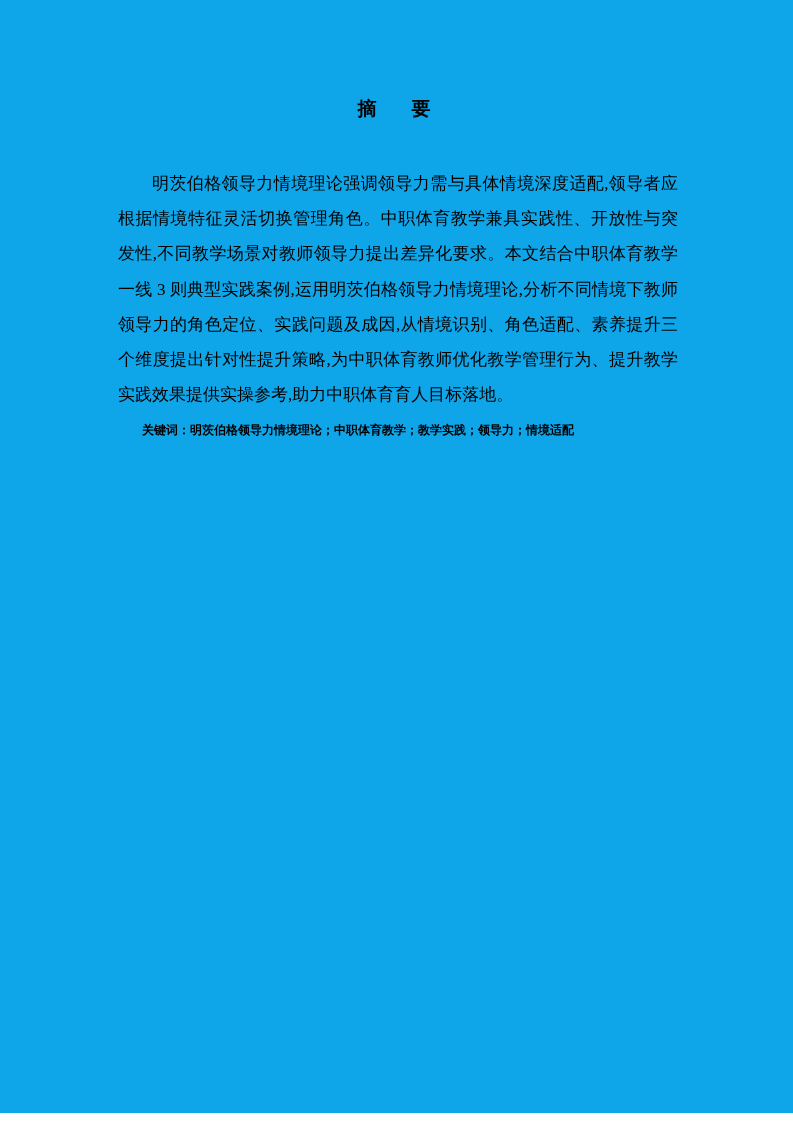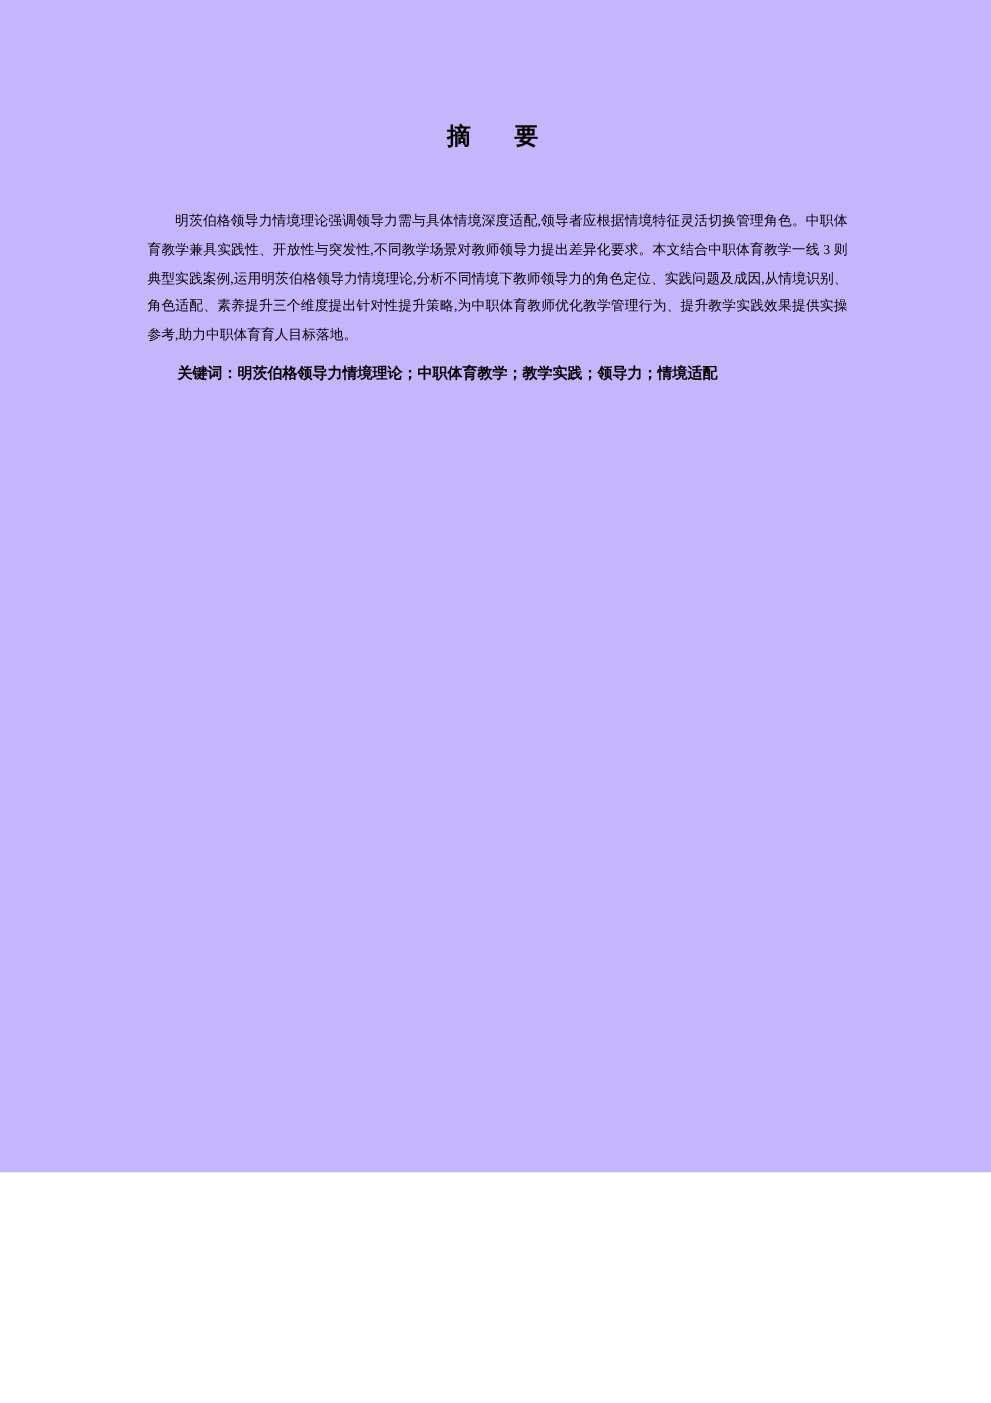--- a/index.html
+++ b/index.html
@@ -7,42 +7,42 @@
     padding: 0;
     background: #ffffff;
   }
   body {
     font-family: "Liberation Serif", "DejaVu Serif", serif;
     color: #000000;
   }
   .page {
     position: relative;
     width: 793px;
-    height: 938px;
+    height: 1113px;
     margin: 0 auto;
-    background: #c4b5fd;
+    background: #0ea5e9;
     overflow: hidden;
     box-sizing: border-box;
   }
   .content {
     position: absolute;
     left: 118px;
     top: 96px;
     width: 560px;
   }
   .doc-title {
     text-align: center;
     font-size: 19px;
     font-weight: bold;
     letter-spacing: 8px;
     margin: 0 0 44px 0;
     font-family: "Liberation Serif", "DejaVu Serif", serif;
   }
   .abstract-body {
-    font-size: 11px;
+    font-size: 17px;
     line-height: 2.07;
     text-align: justify;
     text-justify: inter-ideograph;
     text-indent: 2em;
     margin: 0;
     font-family: "Liberation Serif", "DejaVu Serif", serif;
   }
   .keywords {
     font-size: 12px;
     line-height: 2.07;

